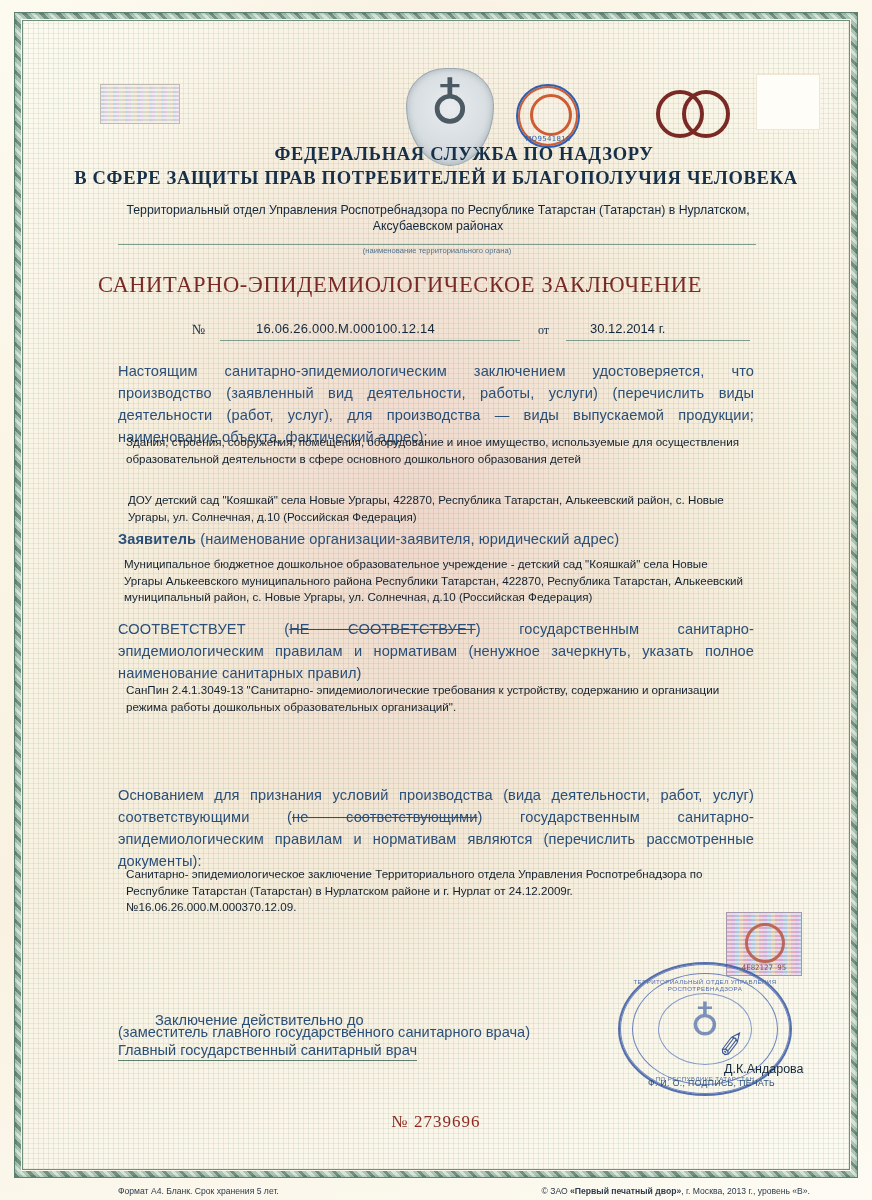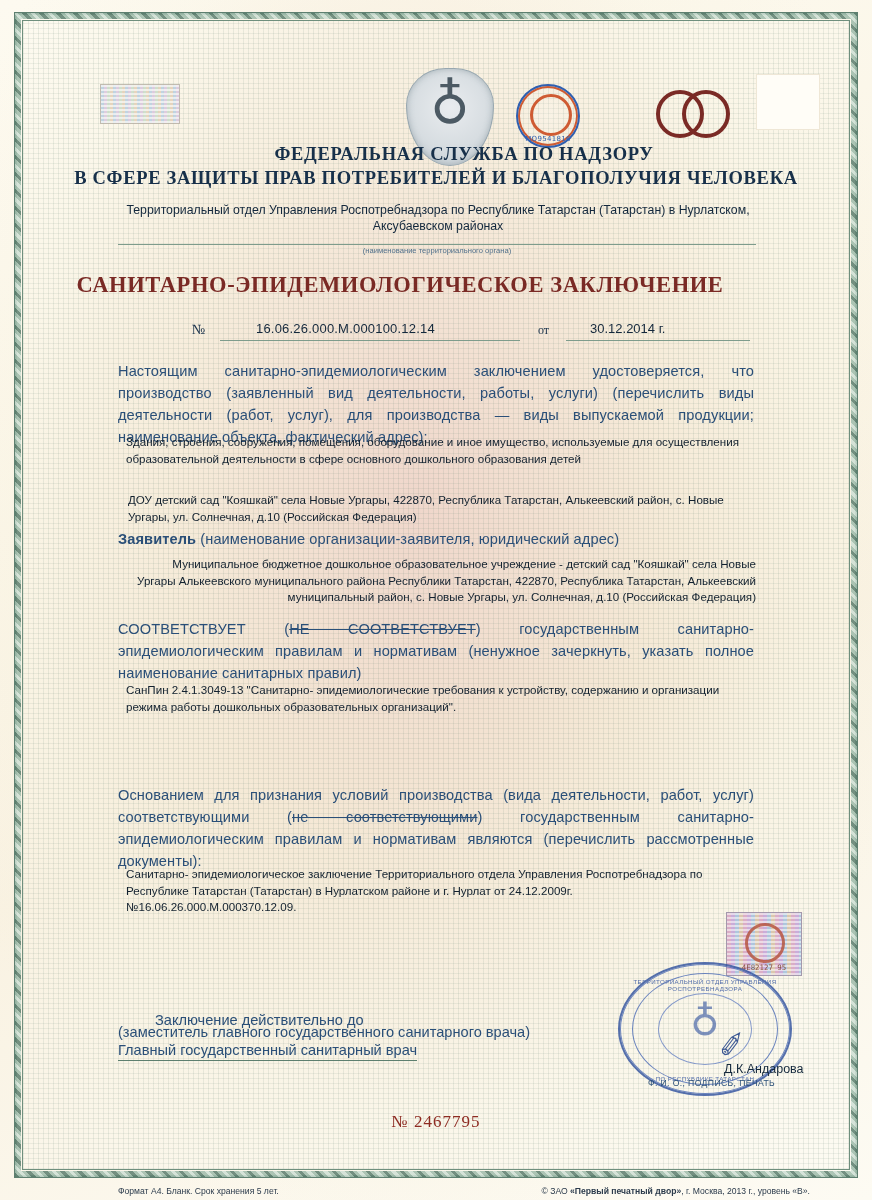--- a/index.html
+++ b/index.html
@@ -183,21 +183,21 @@
     top: 246px; left: 118px; width: 638px;
     text-align: center;
     font-size: 7.6px;
     color: #4f6f8a;
   }
   .main-title {
     position: absolute;
     top: 272px; left: 0; width: 800px;
     text-align: center;
     font-family: "Liberation Serif", serif;
-    font-weight: bold;
+    font-weight: normal;
     font-size: 22.5px;
     letter-spacing: 0.6px;
     color: #7a2a25;
   }
 
   
   .num-row {
     position: absolute;
     top: 318px; left: 150px; width: 600px;
     height: 26px;
@@ -246,21 +246,21 @@
     line-height: 16.5px;
     text-align: left;
   }
   .strike {
     text-decoration: line-through;
   }
   .p1 { top: 360px; left: 118px; width: 636px; }
   .p1-fill { top: 434px; left: 126px; width: 622px; }
   .p2-fill { top: 492px; left: 128px; width: 620px; }
   .p2-label { top: 528px; left: 118px; width: 636px; }
-  .p3-fill { top: 556px; left: 132px; width: 624px; text-align: right; }
+  .p3-fill { top: 556px; left: 124px; width: 624px; }
   .p4 { top: 618px; left: 118px; width: 636px; }
   .p4-fill { top: 682px; left: 126px; width: 620px; }
   .p5 { top: 784px; left: 118px; width: 636px; }
   .p5-fill { top: 866px; left: 126px; width: 620px; }
 
   .valid-line {
     position: absolute;
     top: 1012px; left: 118px;
     font-size: 14.6px;
     color: #2a4f78;
@@ -483,21 +483,21 @@
     </div>
 
     <div class="valid-line">Заключение действительно до</div>
     <div class="doctor-line">Главный государственный санитарный врач</div>
     <div class="deputy-line">(заместитель главного государственного санитарного врача)</div>
 
     <div class="sign-scribble">✐</div>
     <div class="sign-name">Д.К.Андарова</div>
     <div class="sign-caption">Ф. И. О.,        ПОДПИСЬ,      ПЕЧАТЬ</div>
 
-    <div class="serial">№ 2467795</div>
+    <div class="serial">№ 2739696</div>
 
     <div class="footer-left">Формат А4. Бланк. Срок хранения 5 лет.</div>
     <div class="footer-right">
       <span>© ЗАО </span><b>«Первый печатный двор»</b><span>, г. Москва, 2013 г., уровень «В».</span>
     </div>
 
   </div>
 </div>
 
 </body></html>

